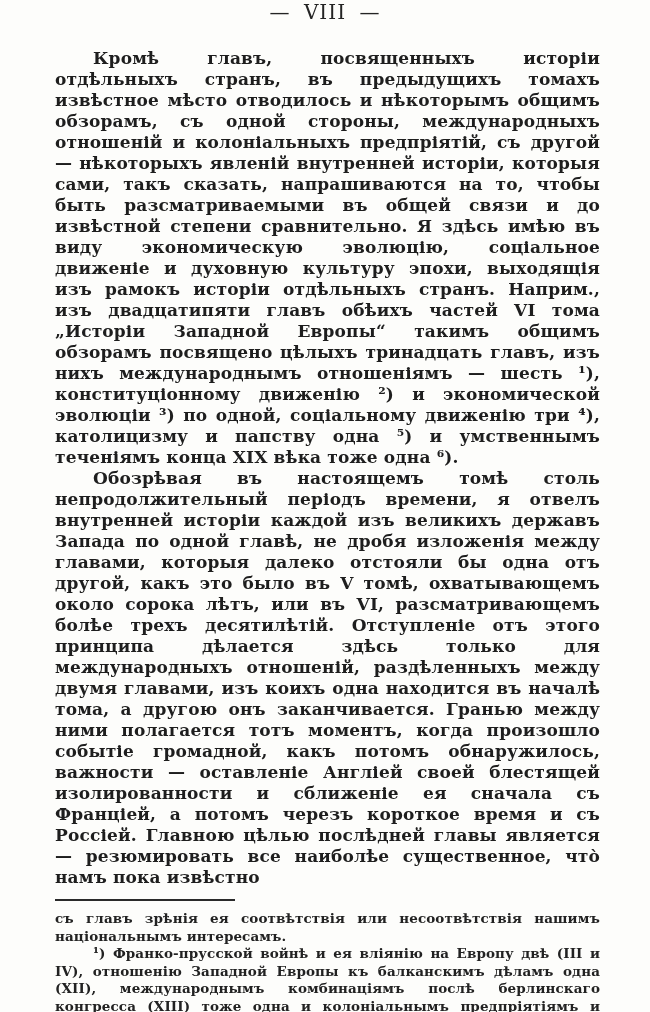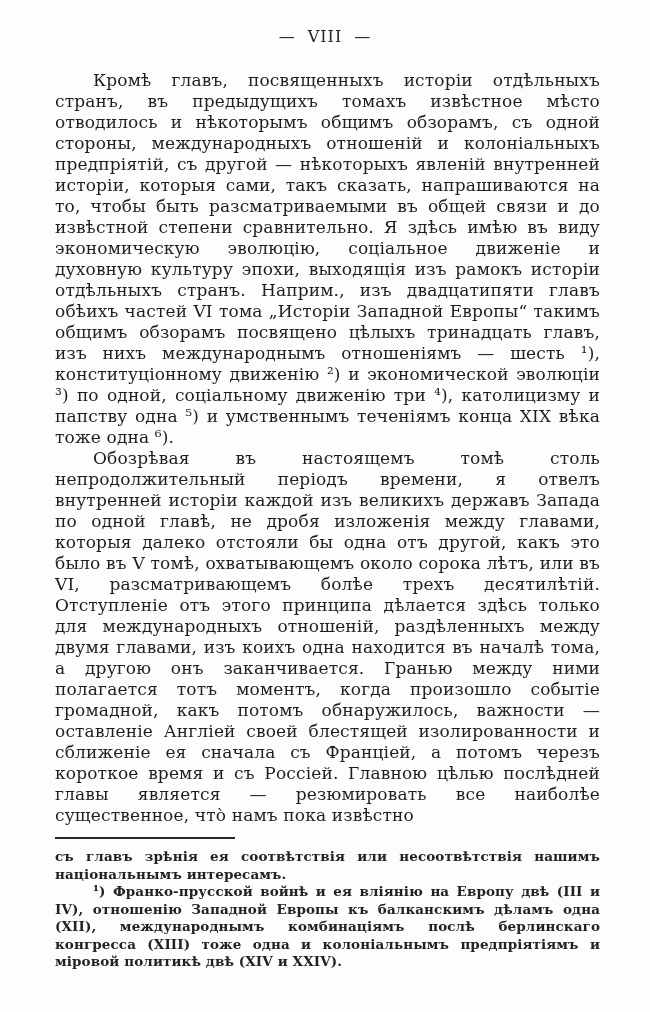--- a/index.html
+++ b/index.html
@@ -12,34 +12,33 @@
     width: 650px;
     height: 1012px;
     margin: 0 auto;
     background: #fdfdfb;
     color: #1b1b1b;
     font-family: "DejaVu Serif", serif;
     overflow: hidden;
     box-sizing: border-box;
   }
   .running-head {
-    margin-top: 27px;
     text-align: center;
-    font-size: 16px;
+    font-size: 20px;
     letter-spacing: 1px;
     word-spacing: 6px;
     color: #242424;
   }
   .body-text {
     margin: 24px 50px 8px 55px;
     font-size: 17px;
     line-height: 21px;
     text-align: justify;
     letter-spacing: 0.15px;
-    font-weight: 400;
+    font-weight: 700;
     color: #1e1e1e;
   }
   .body-text p.para {
     margin: 0;
     text-indent: 38px;
   }
   .fn-rule {
     height: 0;
     width: 180px;
     border-top: 2px solid #2a2a2a;

